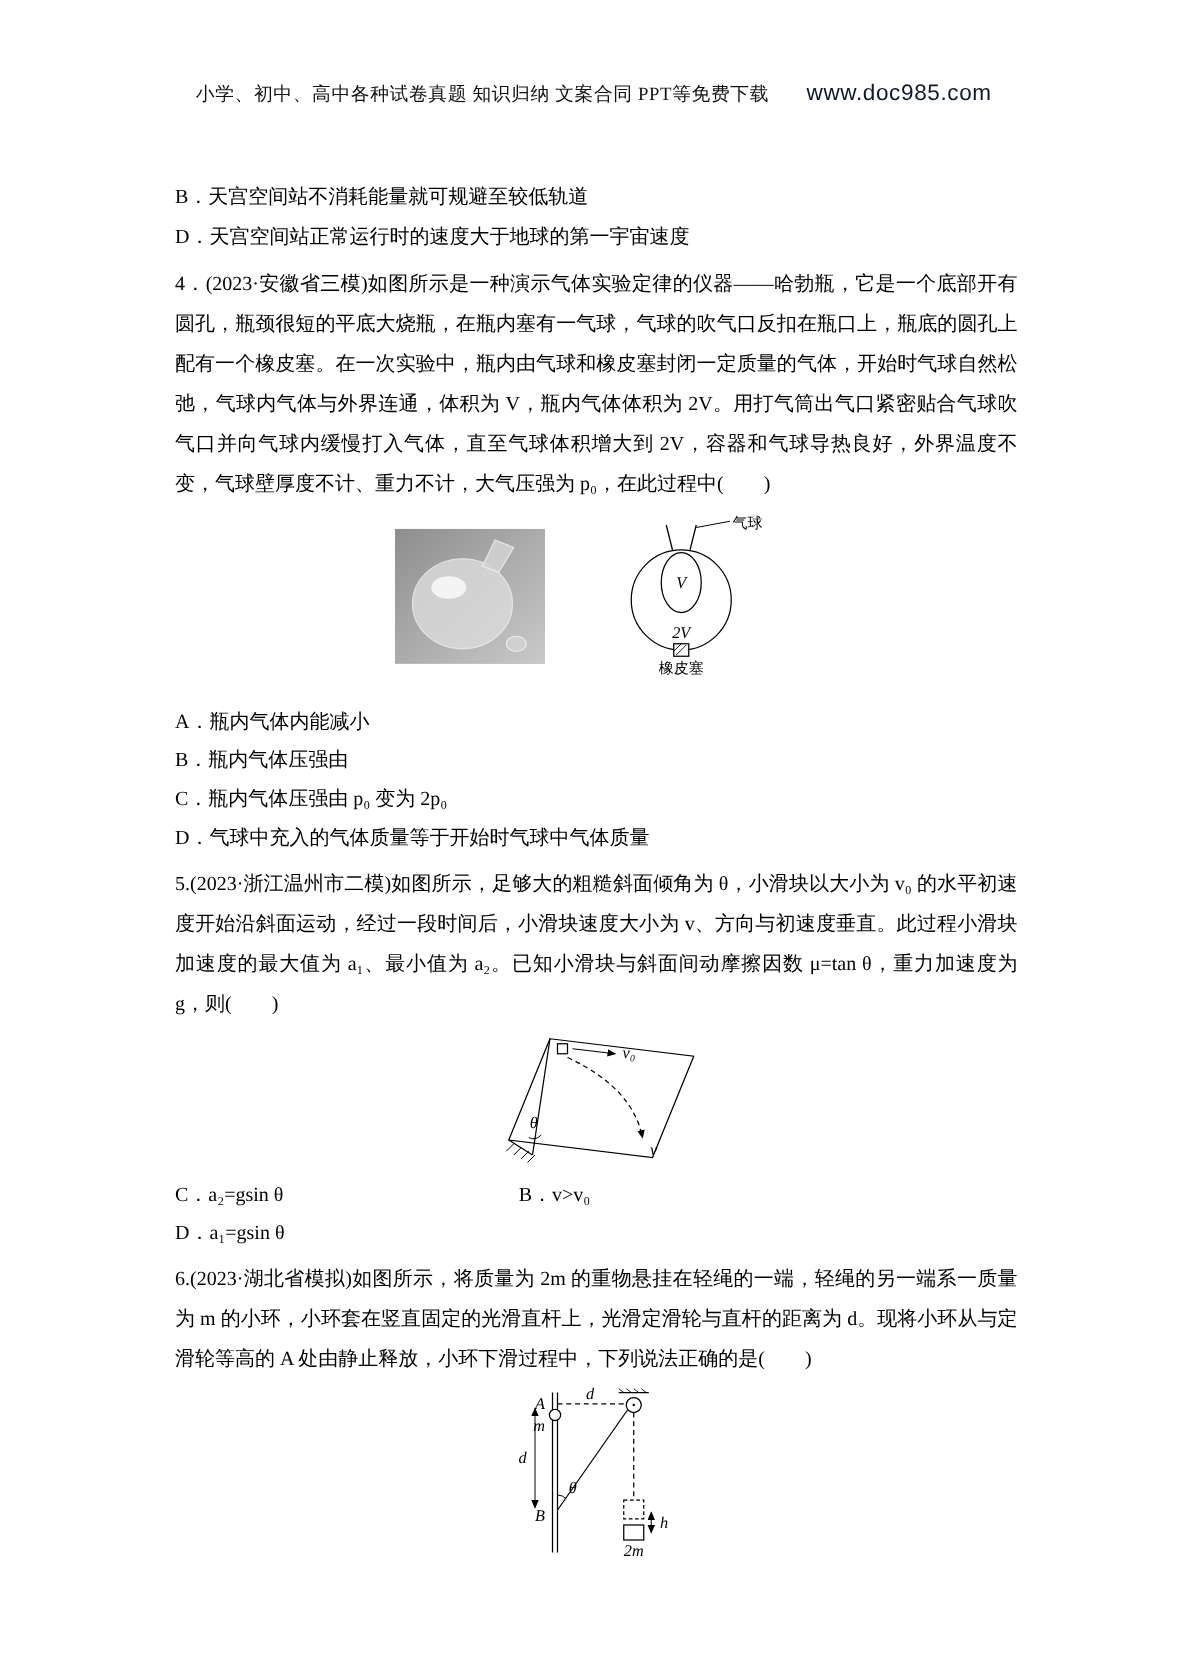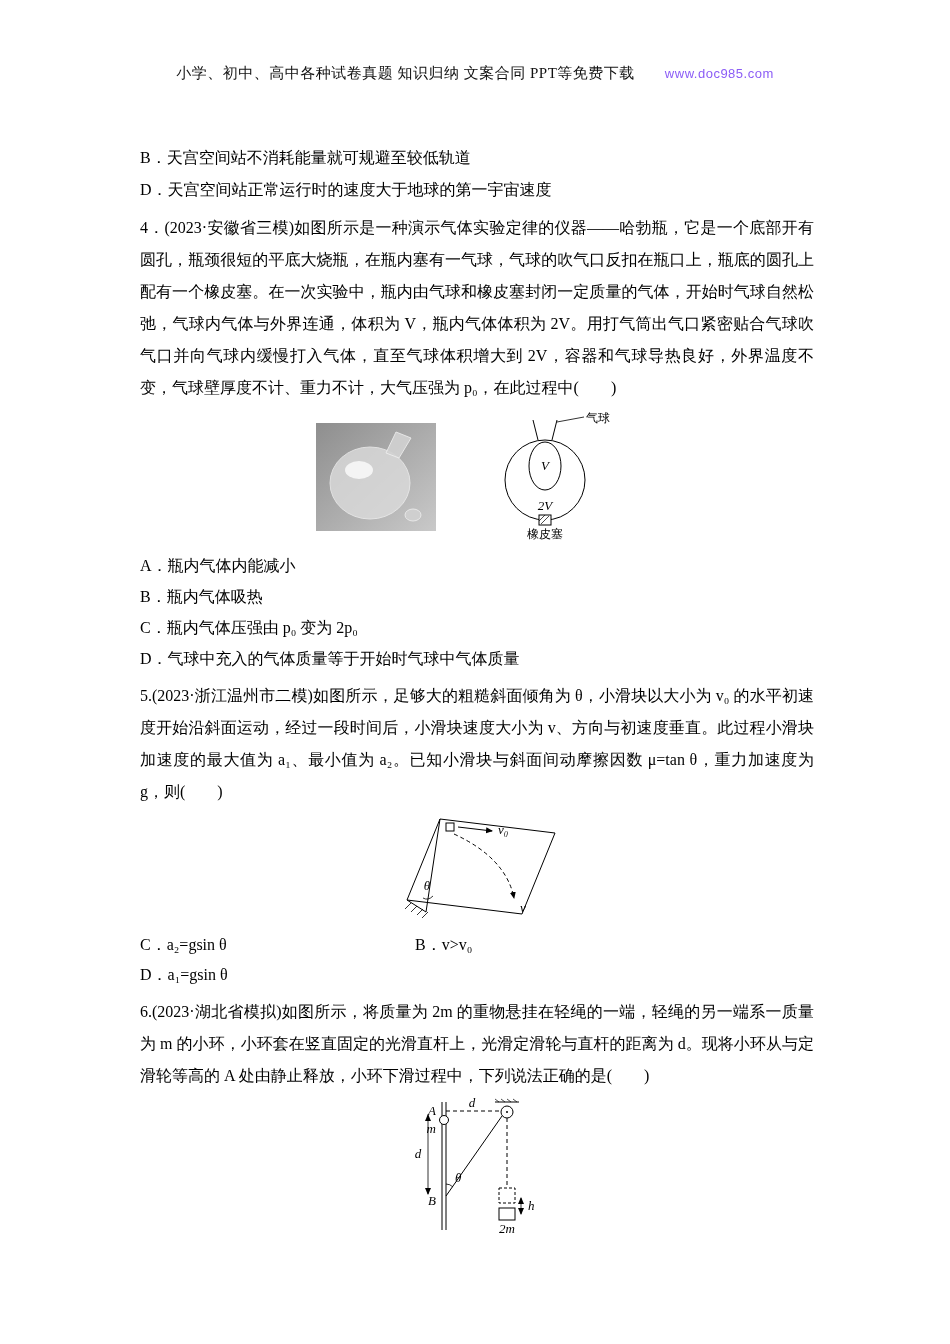--- a/index.html
+++ b/index.html
@@ -9,29 +9,29 @@
     color:#000;
     font-family:"Liberation Serif","DejaVu Serif",serif;
     position:relative;
     overflow:hidden;
   }
   .header {
     position:absolute; top:64px; left:0; width:100%;
     text-align:center; font-size:15px; color:#111;
     letter-spacing:0.5px;
   }
-  .header .site { margin-left:30px; color:#8b5cf6; text-decoration:none; font-family:"Liberation Sans",sans-serif; font-size:13px; }
+  .header .site { margin-left:30px; color:#0f172a; text-decoration:none; font-family:"Liberation Sans",sans-serif; font-size:18px; }
   .content {
     position:absolute; top:142px; left:140px; width:674px;
     font-size:16px;
   }
   .opt { line-height:32px; }
   .opt4 { line-height:31px;font-family:Liberation Serif, serif; }
   .stem { line-height:32px; text-align:justify; margin-top:6px; }
-  .figrow { display:flex; justify-content:center; align-items:center; gap:52px; margin:8px 0 8px; }
+  .figrow { display:flex; justify-content:center; align-items:center; gap:52px; margin:8px 0 20px; }
   .figcenter { display:flex; justify-content:center; margin:6px 0 4px; }
   .optgrid { display:grid; grid-template-columns:275px auto; line-height:30px; }
   svg { display:block; }
   svg text { font-family:"Liberation Serif","DejaVu Serif",serif; fill:#000; }
   svg text.lbl { font-size:12px; }
   svg text.var { font-size:13px; font-style:italic; }
   .photo { box-shadow:0 0 0 1px #bbb inset; }
 </style>
 </head>
 <body>
@@ -83,21 +83,21 @@
 
       <rect x="51" y="103" width="12" height="10" fill="#fff" stroke="#000"></rect>
       <line x1="53" y1="112" x2="61" y2="104" stroke="#000" stroke-width="0.7"></line>
       <line x1="51" y1="109" x2="57" y2="103" stroke="#000" stroke-width="0.7"></line>
       <text x="57" y="126" text-anchor="middle" class="lbl">橡皮塞</text>
     </svg>
   </div>
 
   <div>
     <div class="opt4">A．瓶内气体内能减小</div>
-    <div class="opt4">B．瓶内气体吸热</div>
+    <div class="opt4">B．瓶内气体压强由</div>
     <div class="opt4">C．瓶内气体压强由 p₀ 变为 2p₀</div>
     <div class="opt4">D．气球中充入的气体质量等于开始时气球中气体质量</div>
   </div>
 
   <p class="stem">5.(2023·浙江温州市二模)如图所示，足够大的粗糙斜面倾角为 θ，小滑块以大小为 v₀ 的水平初速度开始沿斜面运动，经过一段时间后，小滑块速度大小为 v、方向与初速度垂直。此过程小滑块加速度的最大值为 a₁、最小值为 a₂。已知小滑块与斜面间动摩擦因数 μ=tan θ，重力加速度为 g，则(　　)</p>
 
   <div class="figcenter">
     <svg width="175" height="112" viewBox="0 0 175 112">
       <defs>
         <marker id="ar5" markerWidth="8" markerHeight="8" refX="6" refY="3" orient="auto" markerUnits="userSpaceOnUse">

